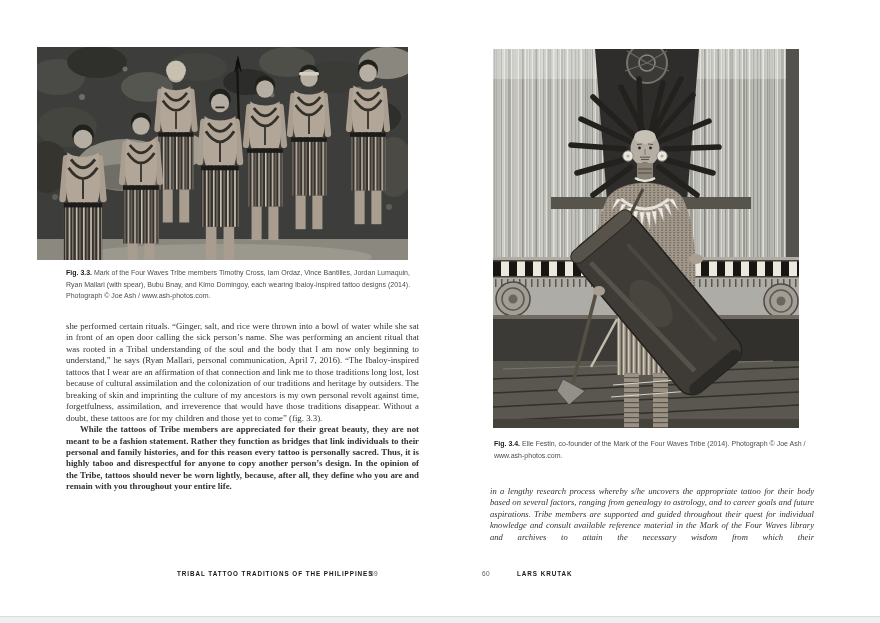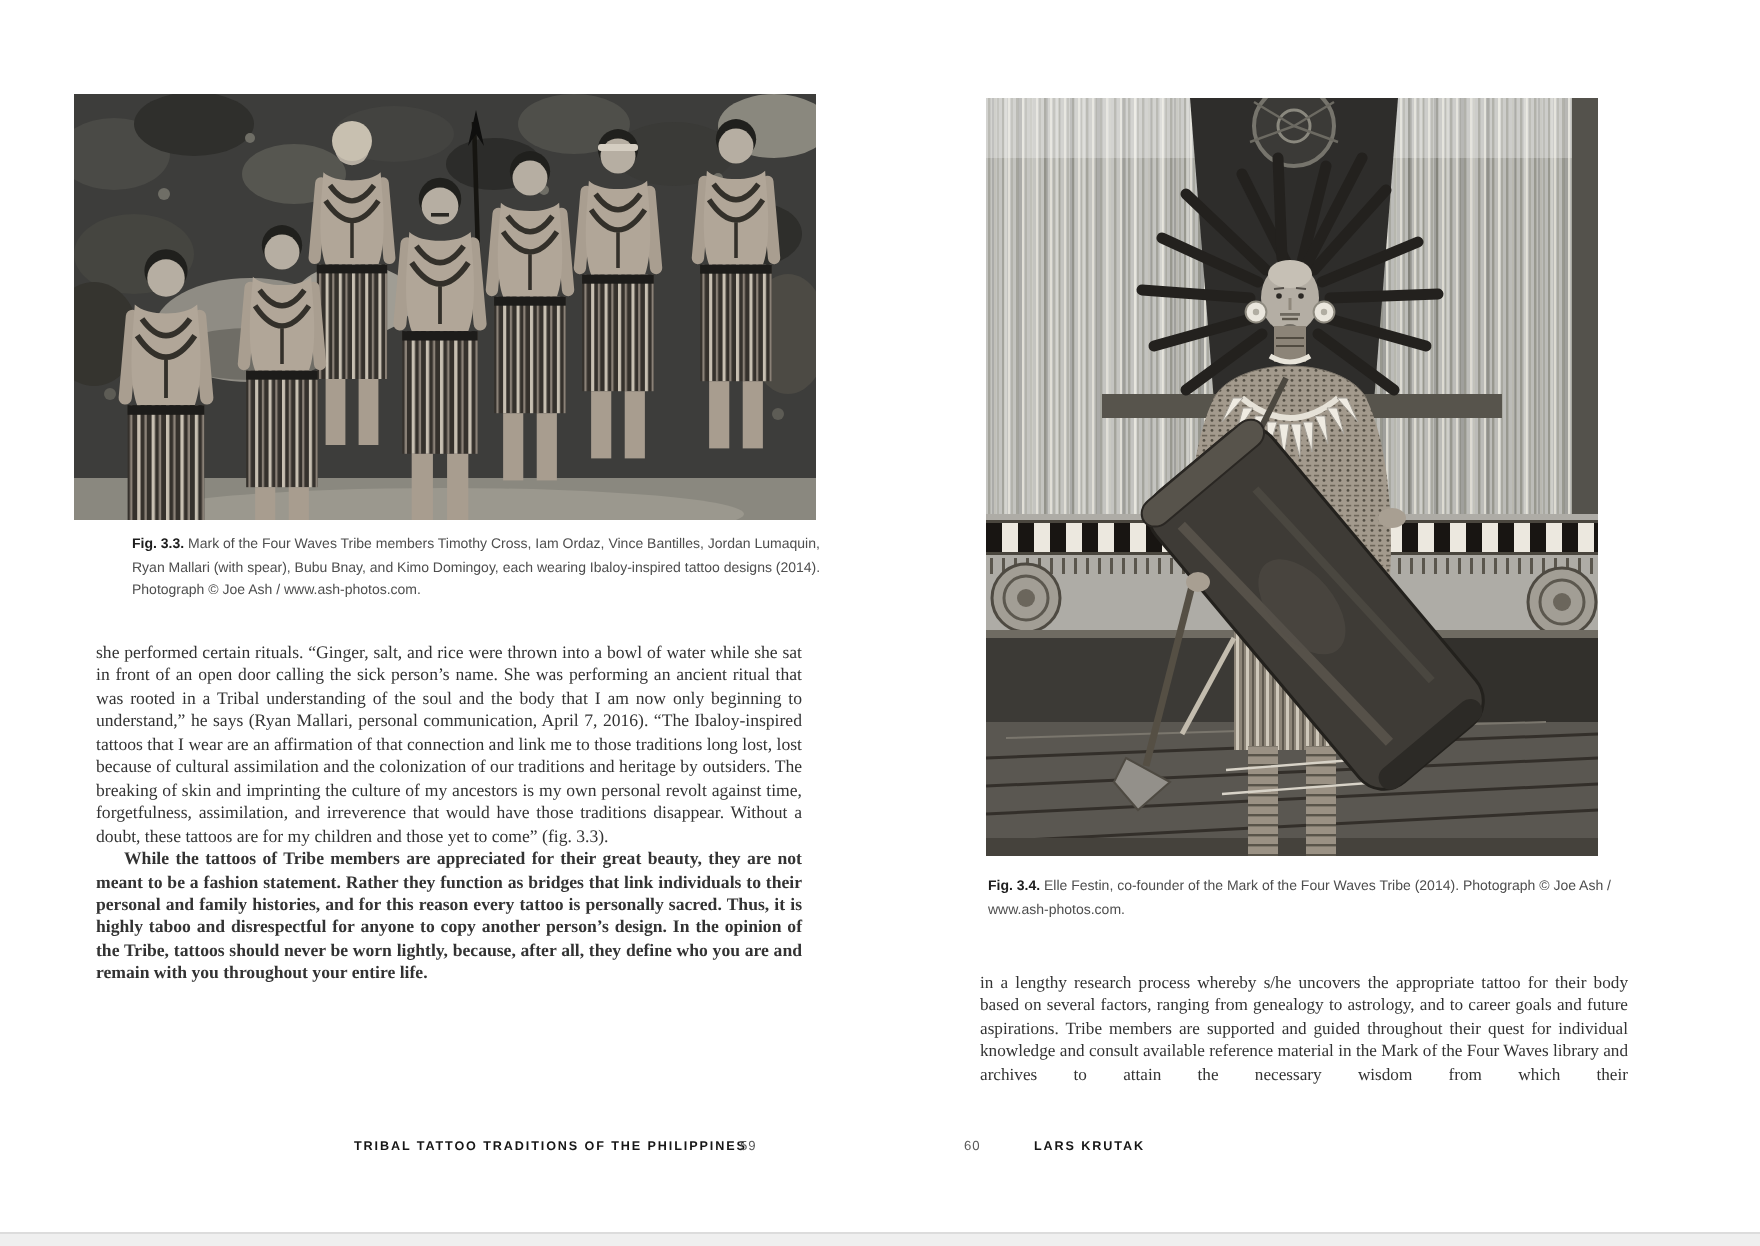--- a/index.html
+++ b/index.html
@@ -14,21 +14,21 @@
     font-size:7px; line-height:11.5px; color:#4d4d4d; text-align:left;
   }
   .cap-label { font-weight:bold; color:#1d1d1d; }
   .body-text {
     position:absolute; font-size:8.8px; line-height:11.45px; color:#333333;
     text-align:justify;
   }
   .body-text p { margin:0; }
   .body-text p.indent { text-indent:14px;font-weight:bold; }
   .body-text p.cont { text-align-last:justify; }
-  .body-right { font-size:8.6px; line-height:11.4px; }
+  .body-right { font-size:8.6px; line-height:11.4px;font-style:italic; }
   .runhead {
     position:absolute; font-family:"Liberation Sans", sans-serif; font-weight:bold;
     font-size:6.3px; letter-spacing:0.95px; color:#161616; white-space:nowrap;
   }
   .pagenum {
     position:absolute; font-family:"Liberation Sans", sans-serif;
     font-size:6.6px; letter-spacing:0.4px; color:#5a5a5a; white-space:nowrap;
   }
   .bottom-strip {
     position:absolute; left:0; right:0; bottom:0; height:6px;
@@ -117,21 +117,21 @@
         <use href="#tm" transform="translate(104,79) scale(1.12)"></use>
         <use href="#tm" transform="translate(46,92) scale(1.2)"></use>
       </svg>
     </figure>
 
     <div class="caption" style="left:66px; top:267px; width:352px;">
       <span class="cap-label">Fig. 3.3.</span>
       <span>Mark of the Four Waves Tribe members Timothy Cross, Iam Ordaz, Vince Bantilles, Jordan Lumaquin, Ryan Mallari (with spear), Bubu Bnay, and Kimo Domingoy, each wearing Ibaloy-inspired tattoo designs (2014). Photograph © Joe Ash / www.ash-photos.com.</span>
     </div>
 
-    <div class="body-text" style="left:48px; top:321px; width:353px;">
+    <div class="body-text" style="left:66px; top:321px; width:353px;">
       <p>she performed certain rituals. “Ginger, salt, and rice were thrown into a bowl of water while she sat in front of an open door calling the sick person’s name. She was performing an ancient ritual that was rooted in a Tribal understanding of the soul and the body that I am now only beginning to understand,” he says (Ryan Mallari, personal communication, April 7, 2016). “The Ibaloy-inspired tattoos that I wear are an affirmation of that connection and link me to those traditions long lost, lost because of cultural assimilation and the colonization of our traditions and heritage by outsiders. The breaking of skin and imprinting the culture of my ancestors is my own personal revolt against time, forgetfulness, assimilation, and irreverence that would have those traditions disappear. Without a doubt, these tattoos are for my children and those yet to come” (fig. 3.3).</p>
       <p class="indent">While the tattoos of Tribe members are appreciated for their great beauty, they are not meant to be a fashion statement. Rather they function as bridges that link individuals to their personal and family histories, and for this reason every tattoo is personally sacred. Thus, it is highly taboo and disrespectful for anyone to copy another person’s design. In the opinion of the Tribe, tattoos should never be worn lightly, because, after all, they define who you are and remain with you throughout your entire life.</p>
     </div>
 
     <div class="runhead" style="left:177px; top:570px;">TRIBAL TATTOO TRADITIONS OF THE PHILIPPINES</div>
     <div class="pagenum" style="left:370px; top:570px;">59</div>
   </section>
 
   <section>
 

